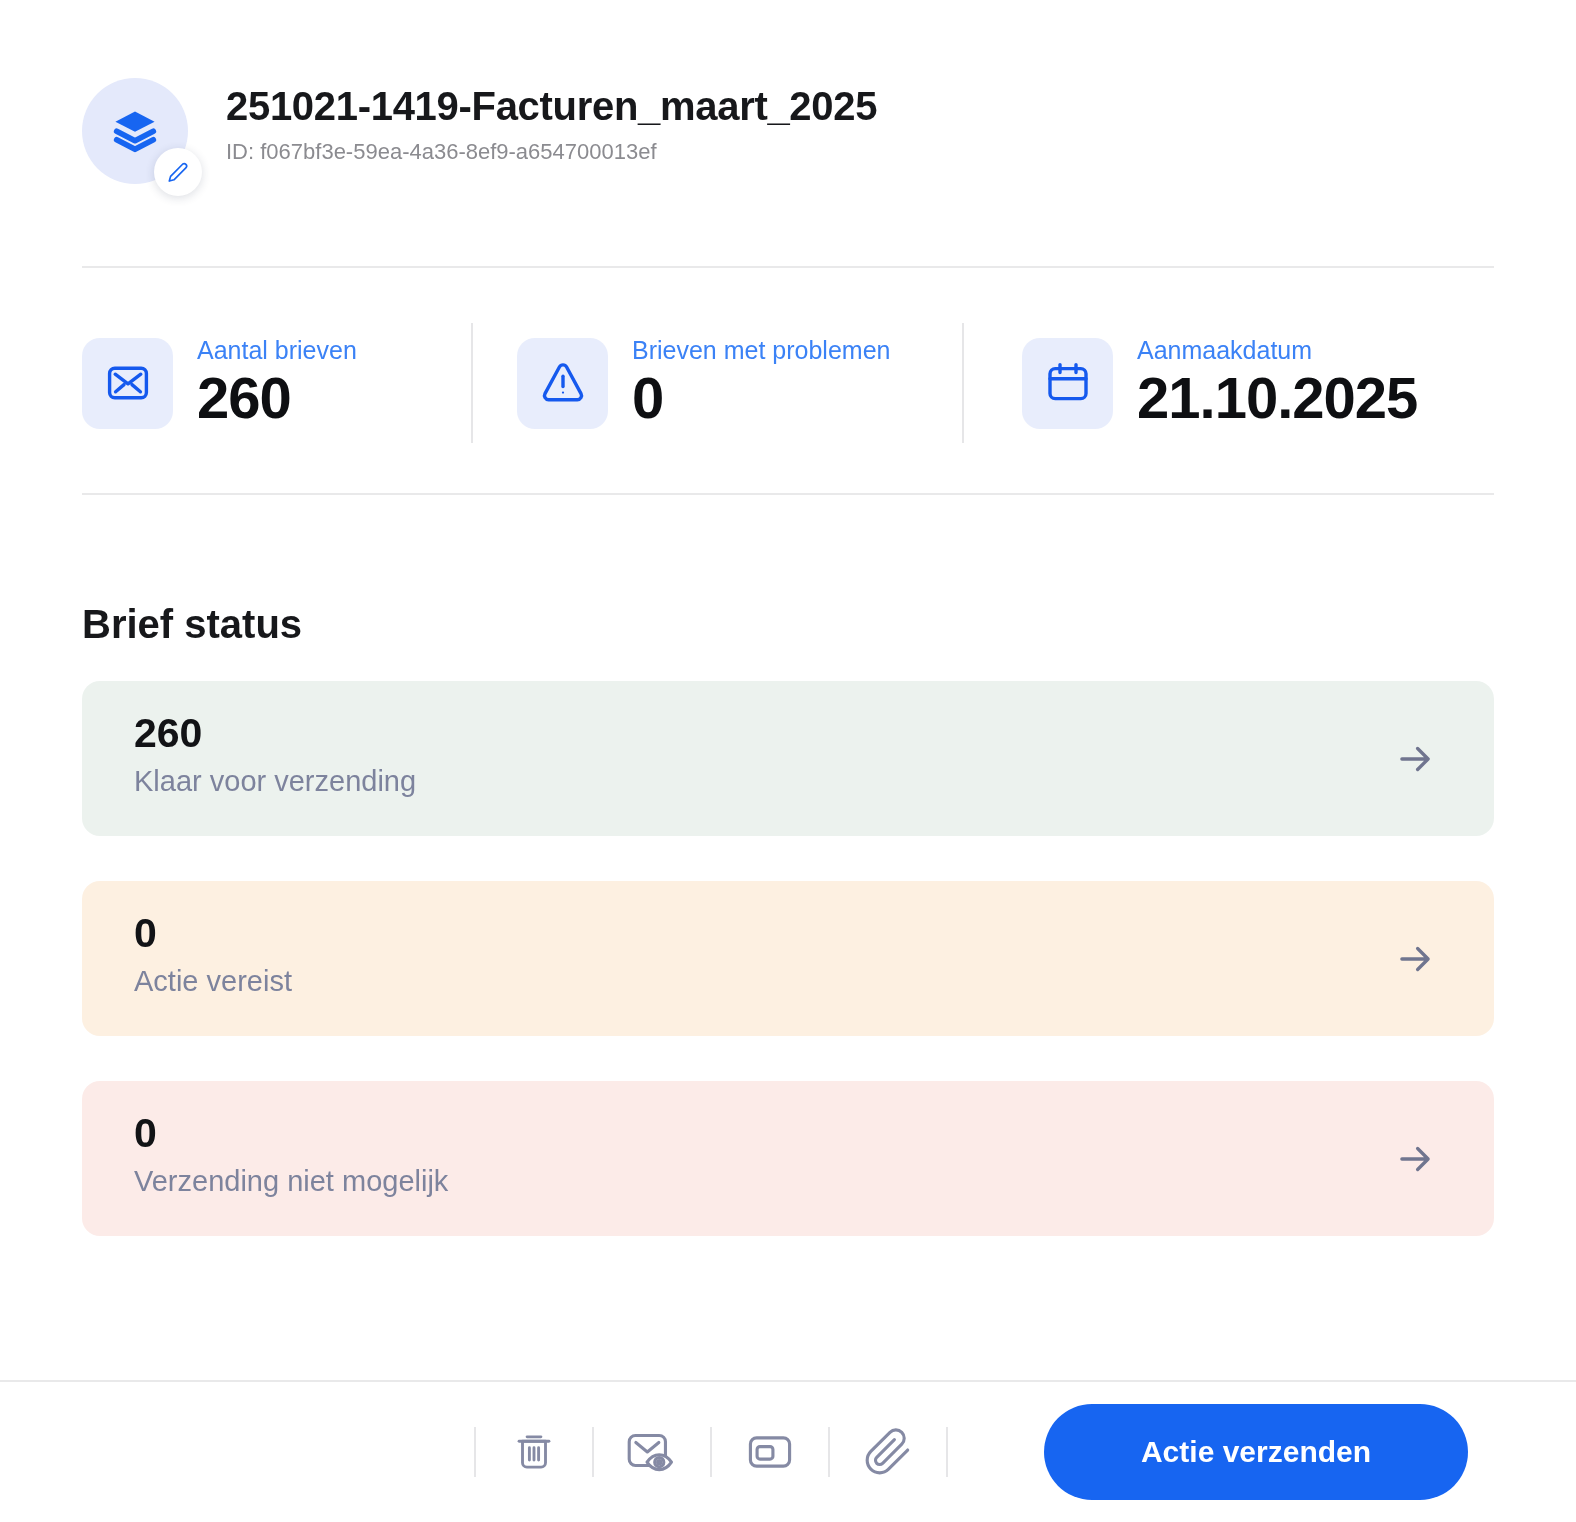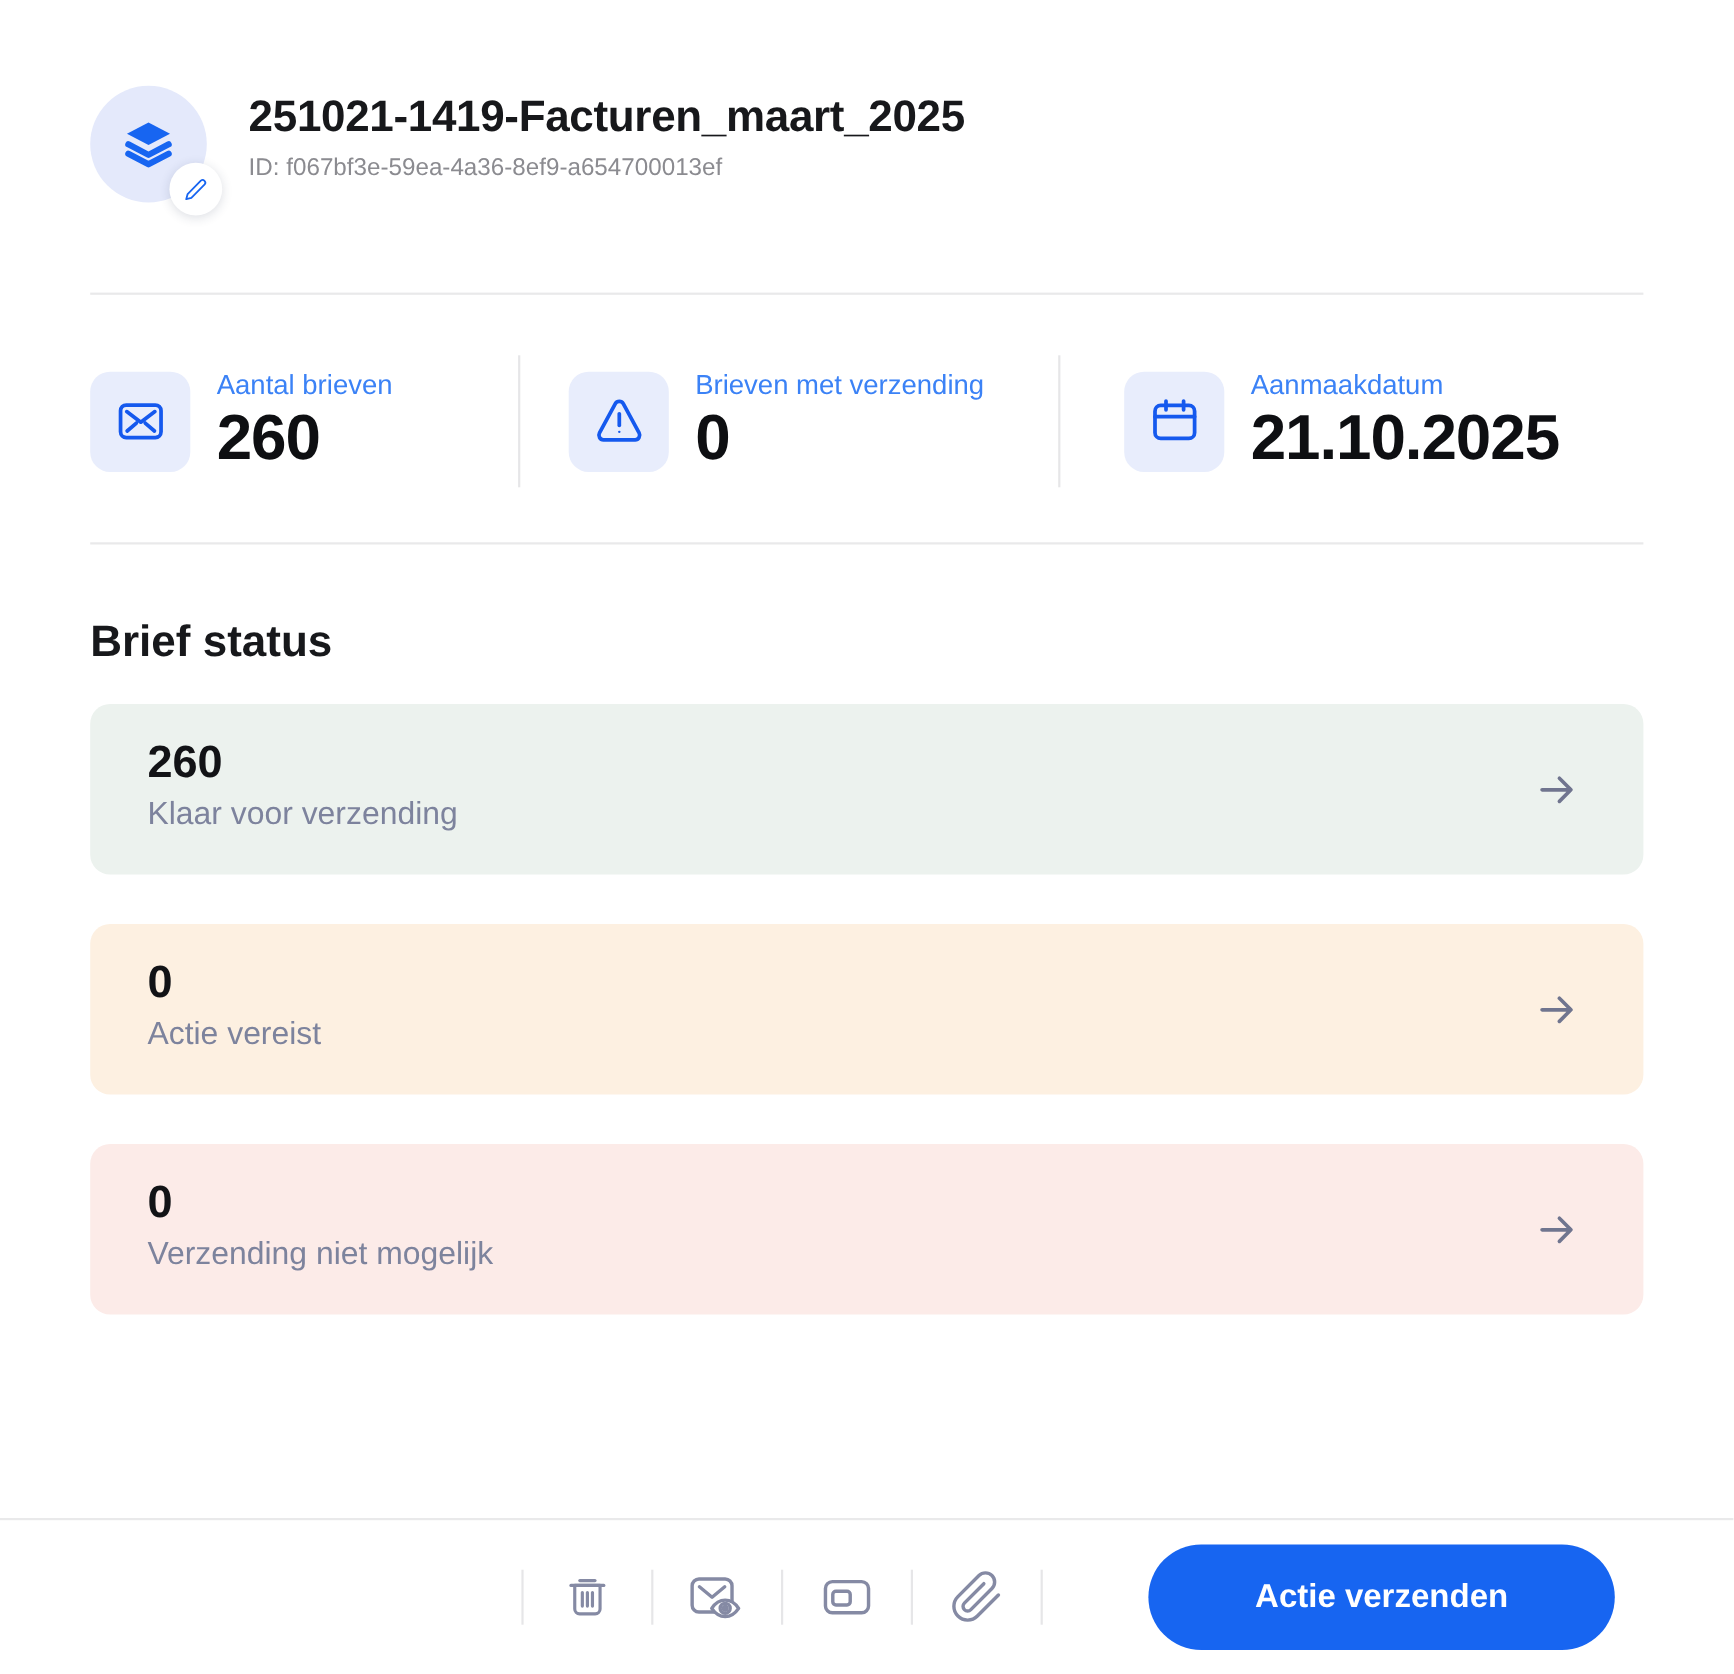--- a/index.html
+++ b/index.html
@@ -34,21 +34,21 @@
   .stat.s2 { width:445px; margin-left:44px; }
   .stat.s3 { margin-left:58px; }
   .stat-vdiv { width:2px; height:120px; background:#e6e6e8; flex:0 0 auto; }
   .icon-tile { width:91px; height:91px; border-radius:18px; background:#e8edfc; flex:0 0 auto;
                display:flex; align-items:center; justify-content:center; }
   .icon-tile svg { width:48px; height:48px; }
   .stat-label { font-size:25px; color:#3b82f6; }
   .stat-value { margin-top:2px; font-size:58px; font-weight:700; color:#0e0f12; letter-spacing:-1px; line-height:1.08; }
 
   
-  .section-heading { margin-top:67px; font-size:40px; font-weight:700; color:#17181b; line-height:42px; }
+  .section-heading { margin-top:108px; font-size:40px; font-weight:700; color:#17181b; line-height:42px; }
   .status-card { position:relative; margin-top:36px; height:155px; border-radius:18px;
                  padding:30px 0 0 52px; cursor:pointer; }
   .status-card + .status-card { margin-top:45px; }
   .status-card.ready   { background:#ecf2ee; }
   .status-card.action  { background:#fdf0e1; }
   .status-card.blocked { background:#fcebe8; }
   .card-count { font-size:41px; font-weight:700; color:#121316; line-height:1.1; }
   .card-label { margin-top:9px; font-size:29px; color:#7d839d; }
   .card-arrow { position:absolute; right:58px; top:50%; transform:translateY(-50%); }
   .card-arrow svg { width:42px; height:42px; display:block; }
@@ -115,21 +115,21 @@
 
     <div class="stat s2">
       <div class="icon-tile">
         <svg viewBox="0 0 24 24" fill="none" stroke="#1559ee" stroke-width="1.7" stroke-linecap="round" stroke-linejoin="round">
           <path d="M10.2 4 3 17.3a2.1 2.1 0 0 0 1.8 3.1h14.4a2.1 2.1 0 0 0 1.8-3.1L13.8 4a2.05 2.05 0 0 0-3.6 0Z"></path>
           <path d="M12 8.6v5.2"></path>
           <circle cx="12" cy="16.8" r="0.55" fill="#1559ee" stroke="none"></circle>
         </svg>
       </div>
       <div>
-        <div class="stat-label">Brieven met verzending</div>
+        <div class="stat-label">Brieven met problemen</div>
         <div class="stat-value">0</div>
       </div>
     </div>
 
     <div class="stat-vdiv"></div>
 
     <div class="stat s3">
       <div class="icon-tile">
         <svg viewBox="0 0 24 24" fill="none" stroke="#1559ee" stroke-width="1.7" stroke-linecap="round" stroke-linejoin="round">
           <rect x="3" y="4.8" width="18" height="15" rx="2.6"></rect>

